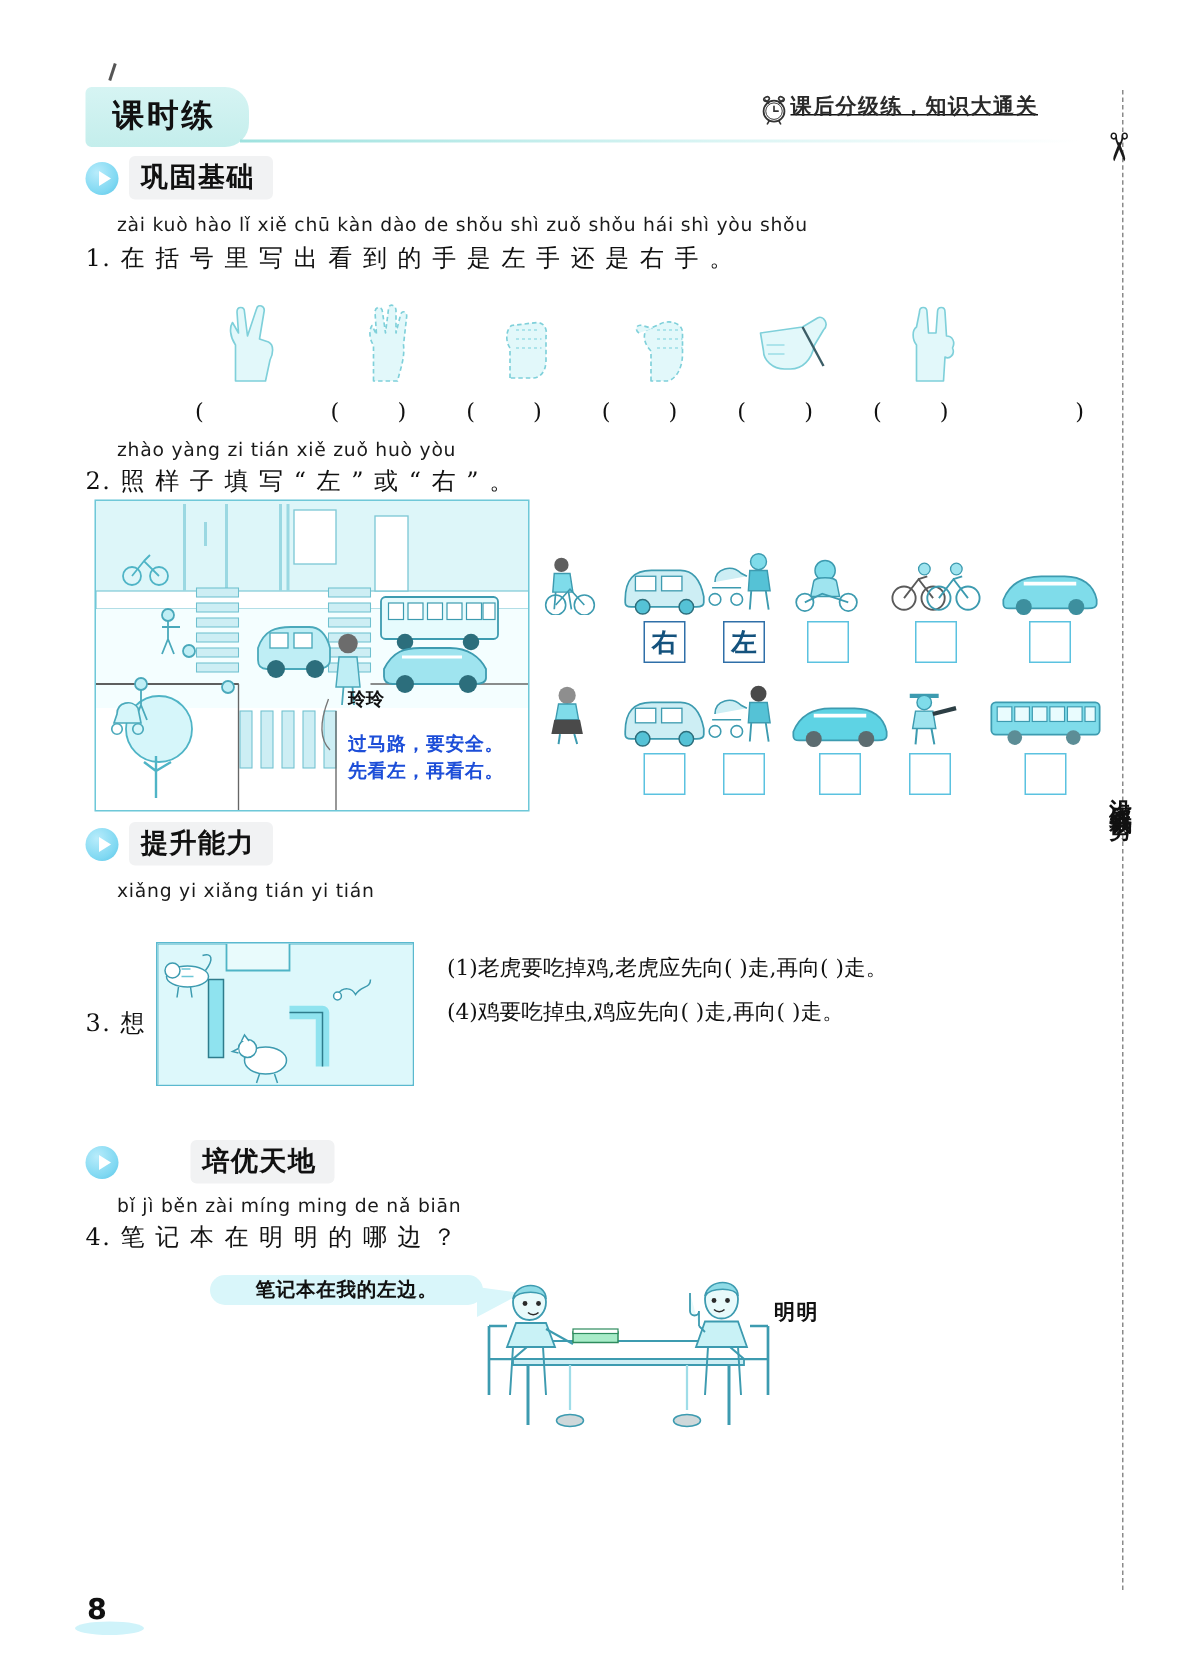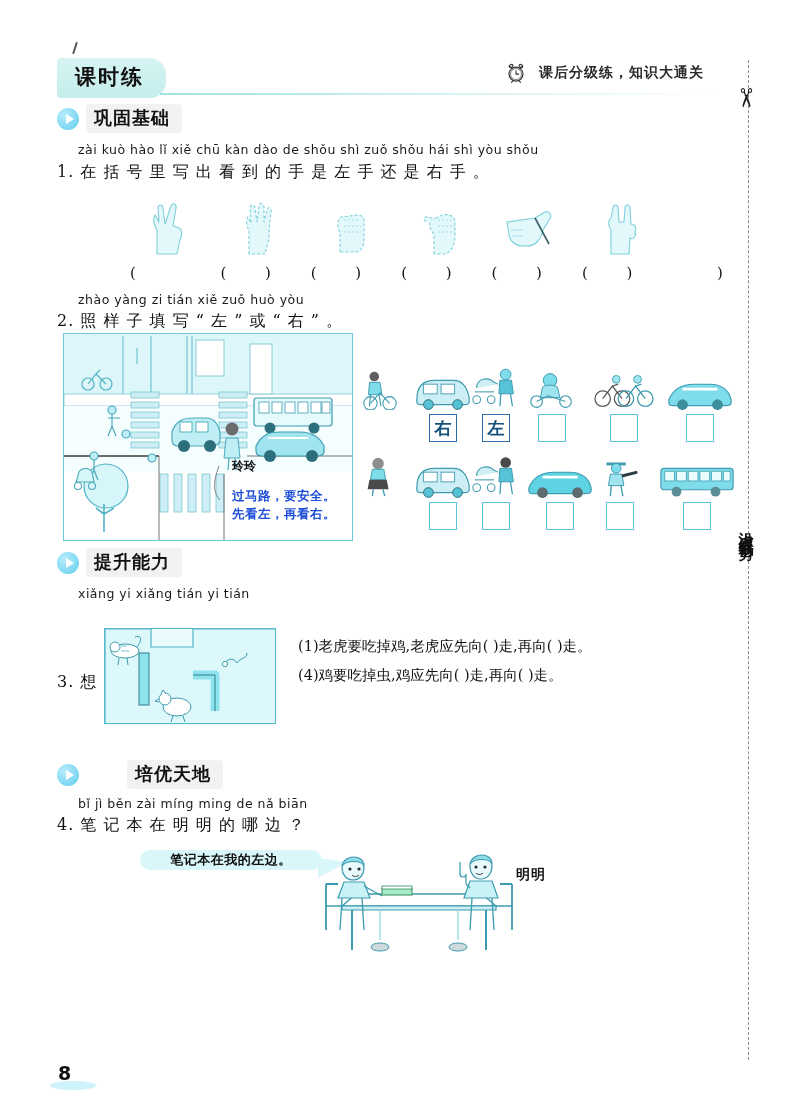--- a/index.html
+++ b/index.html
@@ -49,21 +49,21 @@
   }
   .banner-rule {
     position: absolute; left: 160px; top: 93px;
     width: 560px; height: 2px;
     background: linear-gradient(90deg,#9fe2df 0%, #d8f4f3 55%, #ffffff 100%);
   }
 
   
   .hdr-right {
     position: absolute; left: 505px; top: 62px;
-    display: flex; align-items: center; gap: 12px;
+    display: flex; gap: 0; text-decoration: underline;
   }
   .clock-ico { width: 22px; height: 22px; }
   .hdr-text {
     font-size: 14px; font-weight: 700; color: #2a2a2a;
     letter-spacing: 1px;
     font-family: "DejaVu Sans", sans-serif;
   }
 
   
   .sec {

